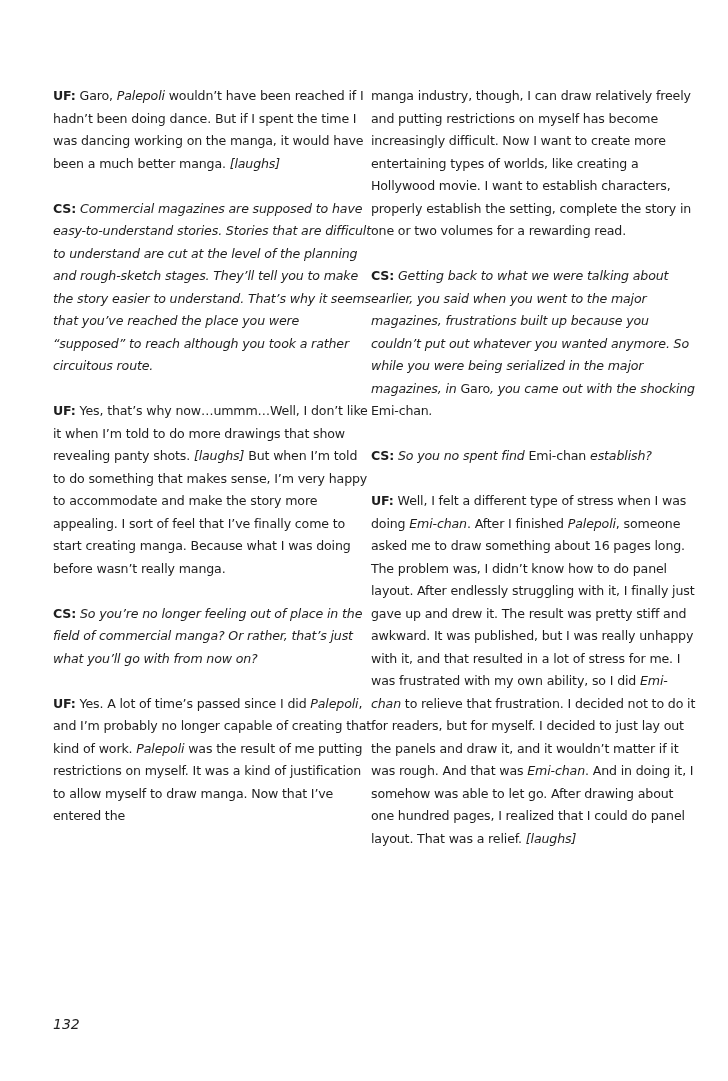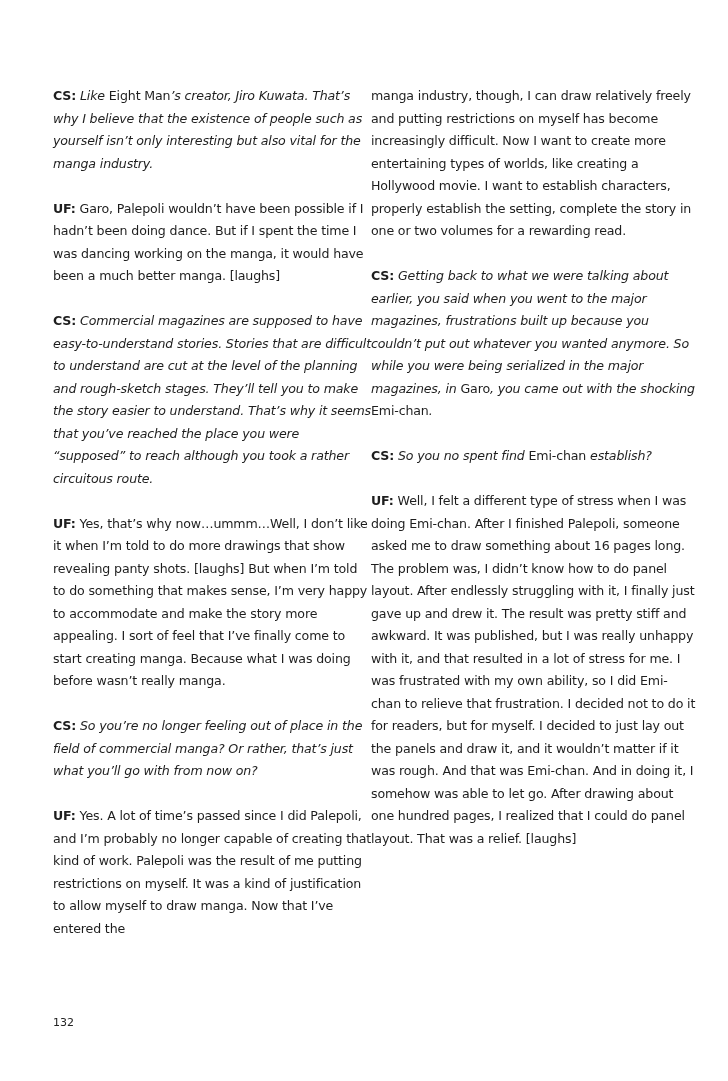--- a/index.html
+++ b/index.html
@@ -8,29 +8,28 @@
     font-family: "DejaVu Sans", sans-serif;
     color: #1e1e1e; position: relative; overflow: hidden;
   }
   .col { position: absolute; top: 85px; font-size: 12.6px; line-height: 22.5px; letter-spacing: -0.15px; }
   .col.left { left: 53px; width: 320px; }
   .col.right { left: 371px; width: 325px; }
   .para { margin: 0 0 22.5px 0; }
   .speaker { font-weight: bold; }
   .q { font-style: italic; }
   .title { font-style: normal; }
-  .ital { }
-  .page-number { position: absolute; left: 53px; top: 1016px; font-size: 11px; color: #222; }
+  .ital { font-style: italic; }
+  .page-number { position: absolute; left: 53px; top: 1016px; font-size: 14px; color: #222; font-style: italic; }
 </style>
 </head>
 <body>
 
 <div class="col left" id="left-col">
-    <p class="para"><span class="speaker">CS:</span><span class="q"> Like </span><span class="title">Eight Man</span><span class="q">’s creator, Jiro Kuwata. That’s why I believe that the existence of people such as yourself isn’t only interesting but also vital for the manga industry.</span></p>
-    <p class="para"><span class="speaker">UF:</span><span> Garo, </span><span class="ital">Palepoli</span><span> wouldn’t have been possible if I hadn’t been doing dance. But if I spent the time I was dancing working on the manga, it would have been a much better manga. </span><span class="ital">[laughs]</span></p>
+    <p class="para"><span class="speaker">UF:</span><span> Garo, </span><span class="ital">Palepoli</span><span> wouldn’t have been reached if I hadn’t been doing dance. But if I spent the time I was dancing working on the manga, it would have been a much better manga. </span><span class="ital">[laughs]</span></p>
     <p class="para"><span class="speaker">CS:</span><span class="q"> Commercial magazines are supposed to have easy-to-understand stories. Stories that are difficult to understand are cut at the level of the planning and rough-sketch stages. They’ll tell you to make the story easier to understand. That’s why it seems that you’ve reached the place you were “supposed” to reach although you took a rather circuitous route.</span></p>
     <p class="para"><span class="speaker">UF:</span><span> Yes, that’s why now…ummm…Well, I don’t like it when I’m told to do more drawings that show revealing panty shots. </span><span class="ital">[laughs]</span><span> But when I’m told to do something that makes sense, I’m very happy to accommodate and make the story more appealing. I sort of feel that I’ve finally come to start creating manga. Because what I was doing before wasn’t really manga.</span></p>
     <p class="para"><span class="speaker">CS:</span><span class="q"> So you’re no longer feeling out of place in the field of commercial manga? Or rather, that’s just what you’ll go with from now on?</span></p>
     <p class="para"><span class="speaker">UF:</span><span> Yes. A lot of time’s passed since I did </span><span class="ital">Palepoli</span><span>, and I’m probably no longer capable of creating that kind of work. </span><span class="ital">Palepoli</span><span> was the result of me putting restrictions on myself. It was a kind of justification to allow myself to draw manga. Now that I’ve entered the</span></p>
   </div>
 <div class="col right" id="right-col">
     <p class="para"><span>manga industry, though, I can draw relatively freely and putting restrictions on myself has become increasingly difficult. Now I want to create more entertaining types of worlds, like creating a Hollywood movie. I want to establish characters, properly establish the setting, complete the story in one or two volumes for a rewarding read.</span></p>
     <p class="para"><span class="speaker">CS:</span><span class="q"> Getting back to what we were talking about earlier, you said when you went to the major magazines, frustrations built up because you couldn’t put out whatever you wanted anymore. So while you were being serialized in the major magazines, in </span><span class="title">Garo</span><span class="q">, you came out with the shocking </span><span class="title">Emi-chan</span><span class="q">.</span></p>
     <p class="para"><span class="speaker">CS:</span><span class="q"> So you no spent find </span><span class="title">Emi-chan</span><span class="q"> establish?</span></p>
     <p class="para"><span class="speaker">UF:</span><span> Well, I felt a different type of stress when I was doing </span><span class="ital">Emi-chan</span><span>. After I finished </span><span class="ital">Palepoli</span><span>, someone asked me to draw something about 16 pages long. The problem was, I didn’t know how to do panel layout. After endlessly struggling with it, I finally just gave up and drew it. The result was pretty stiff and awkward. It was published, but I was really unhappy with it, and that resulted in a lot of stress for me. I was frustrated with my own ability, so I did </span><span class="ital">Emi-chan</span><span> to relieve that frustration. I decided not to do it for readers, but for myself. I decided to just lay out the panels and draw it, and it wouldn’t matter if it was rough. And that was </span><span class="ital">Emi-chan</span><span>. And in doing it, I somehow was able to let go. After drawing about one hundred pages, I realized that I could do panel layout. That was a relief. </span><span class="ital">[laughs]</span></p>

